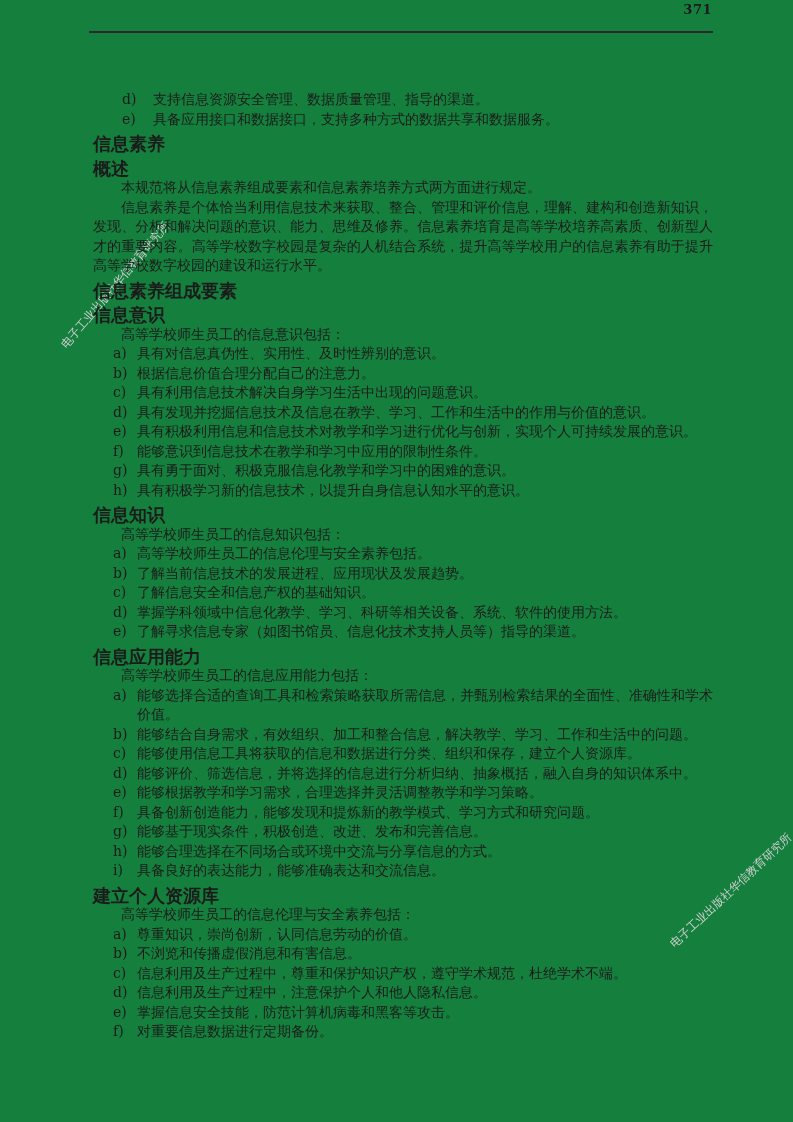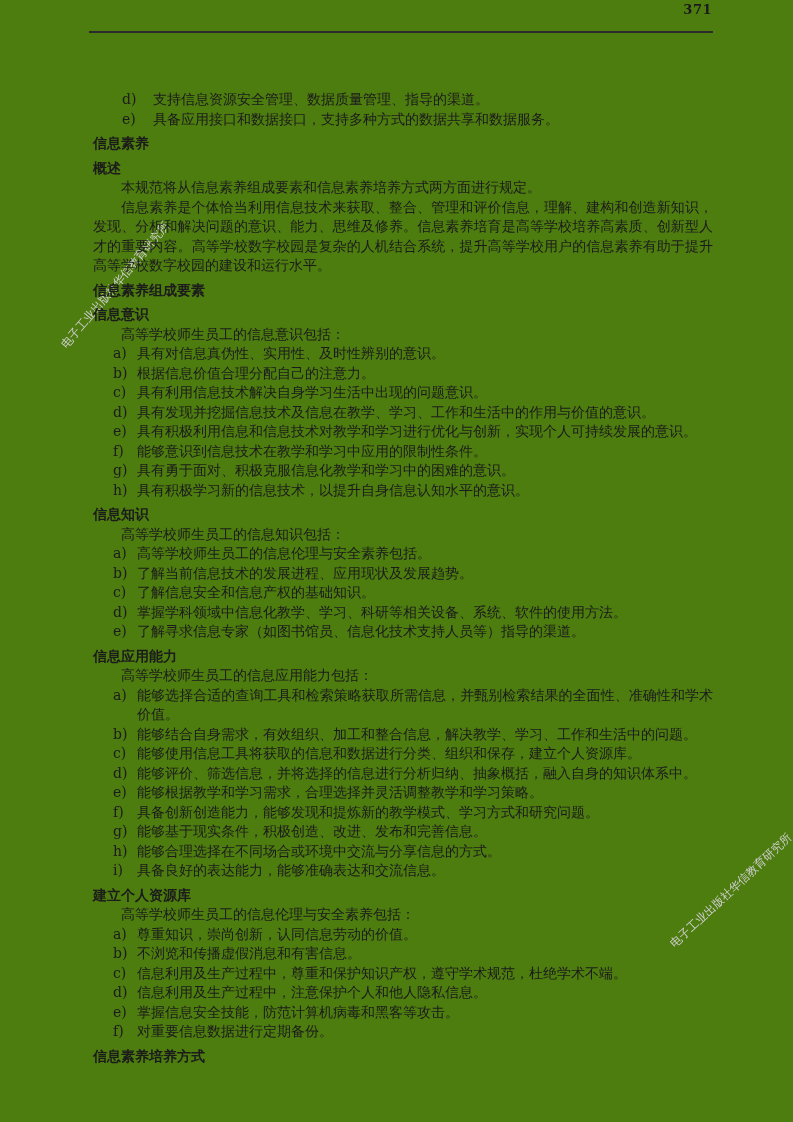--- a/index.html
+++ b/index.html
@@ -1,20 +1,20 @@
 <!DOCTYPE html>
 <html><head>
 <meta charset="utf-8">
 <style>
   html, body { margin: 0; padding: 0; background: #ffffff; }
   .page {
     position: relative;
     width: 793px;
     height: 1122px;
-    background: #4d7c0f;
+    background: #15803d;
     overflow: hidden;
     font-family: "DejaVu Serif", serif;
     color: #1b1b1b;
   }
   .pageno {
     position: absolute;
     top: 2px;
     right: 81px;
     font-size: 13px;
     font-weight: 700;
@@ -48,21 +48,21 @@
     top: 90px;
     width: 620px;
     z-index: 1;
     font-size: 14px;
     line-height: 19.5px;
     text-align: justify;
   }
   .h {
     font-family: "DejaVu Sans", "Liberation Sans", sans-serif;
     font-weight: 700;
-    font-size: 14px;
+    font-size: 18px;
     margin-top: 5px;
     text-align: left;
   }
   .p { text-indent: 2em; }
   .li { display: flex; }
   .li .lab { flex: none; width: 24px; margin-left: 20px; }
   .li .txt { flex: 1; text-align: justify; }
   .li.deep .lab { margin-left: 29px; width: 31px; }
 </style>
 </head>
@@ -212,17 +212,16 @@
     </div>
     <div class="li">
       <span class="lab">e)</span>
       <span class="txt">掌握信息安全技能，防范计算机病毒和黑客等攻击。</span>
     </div>
     <div class="li">
       <span class="lab">f)</span>
       <span class="txt">对重要信息数据进行定期备份。</span>
     </div>
 
-    <div class="h">信息素养培养方式</div>
 
 
   </div>
 </div>
 
 </body></html>

